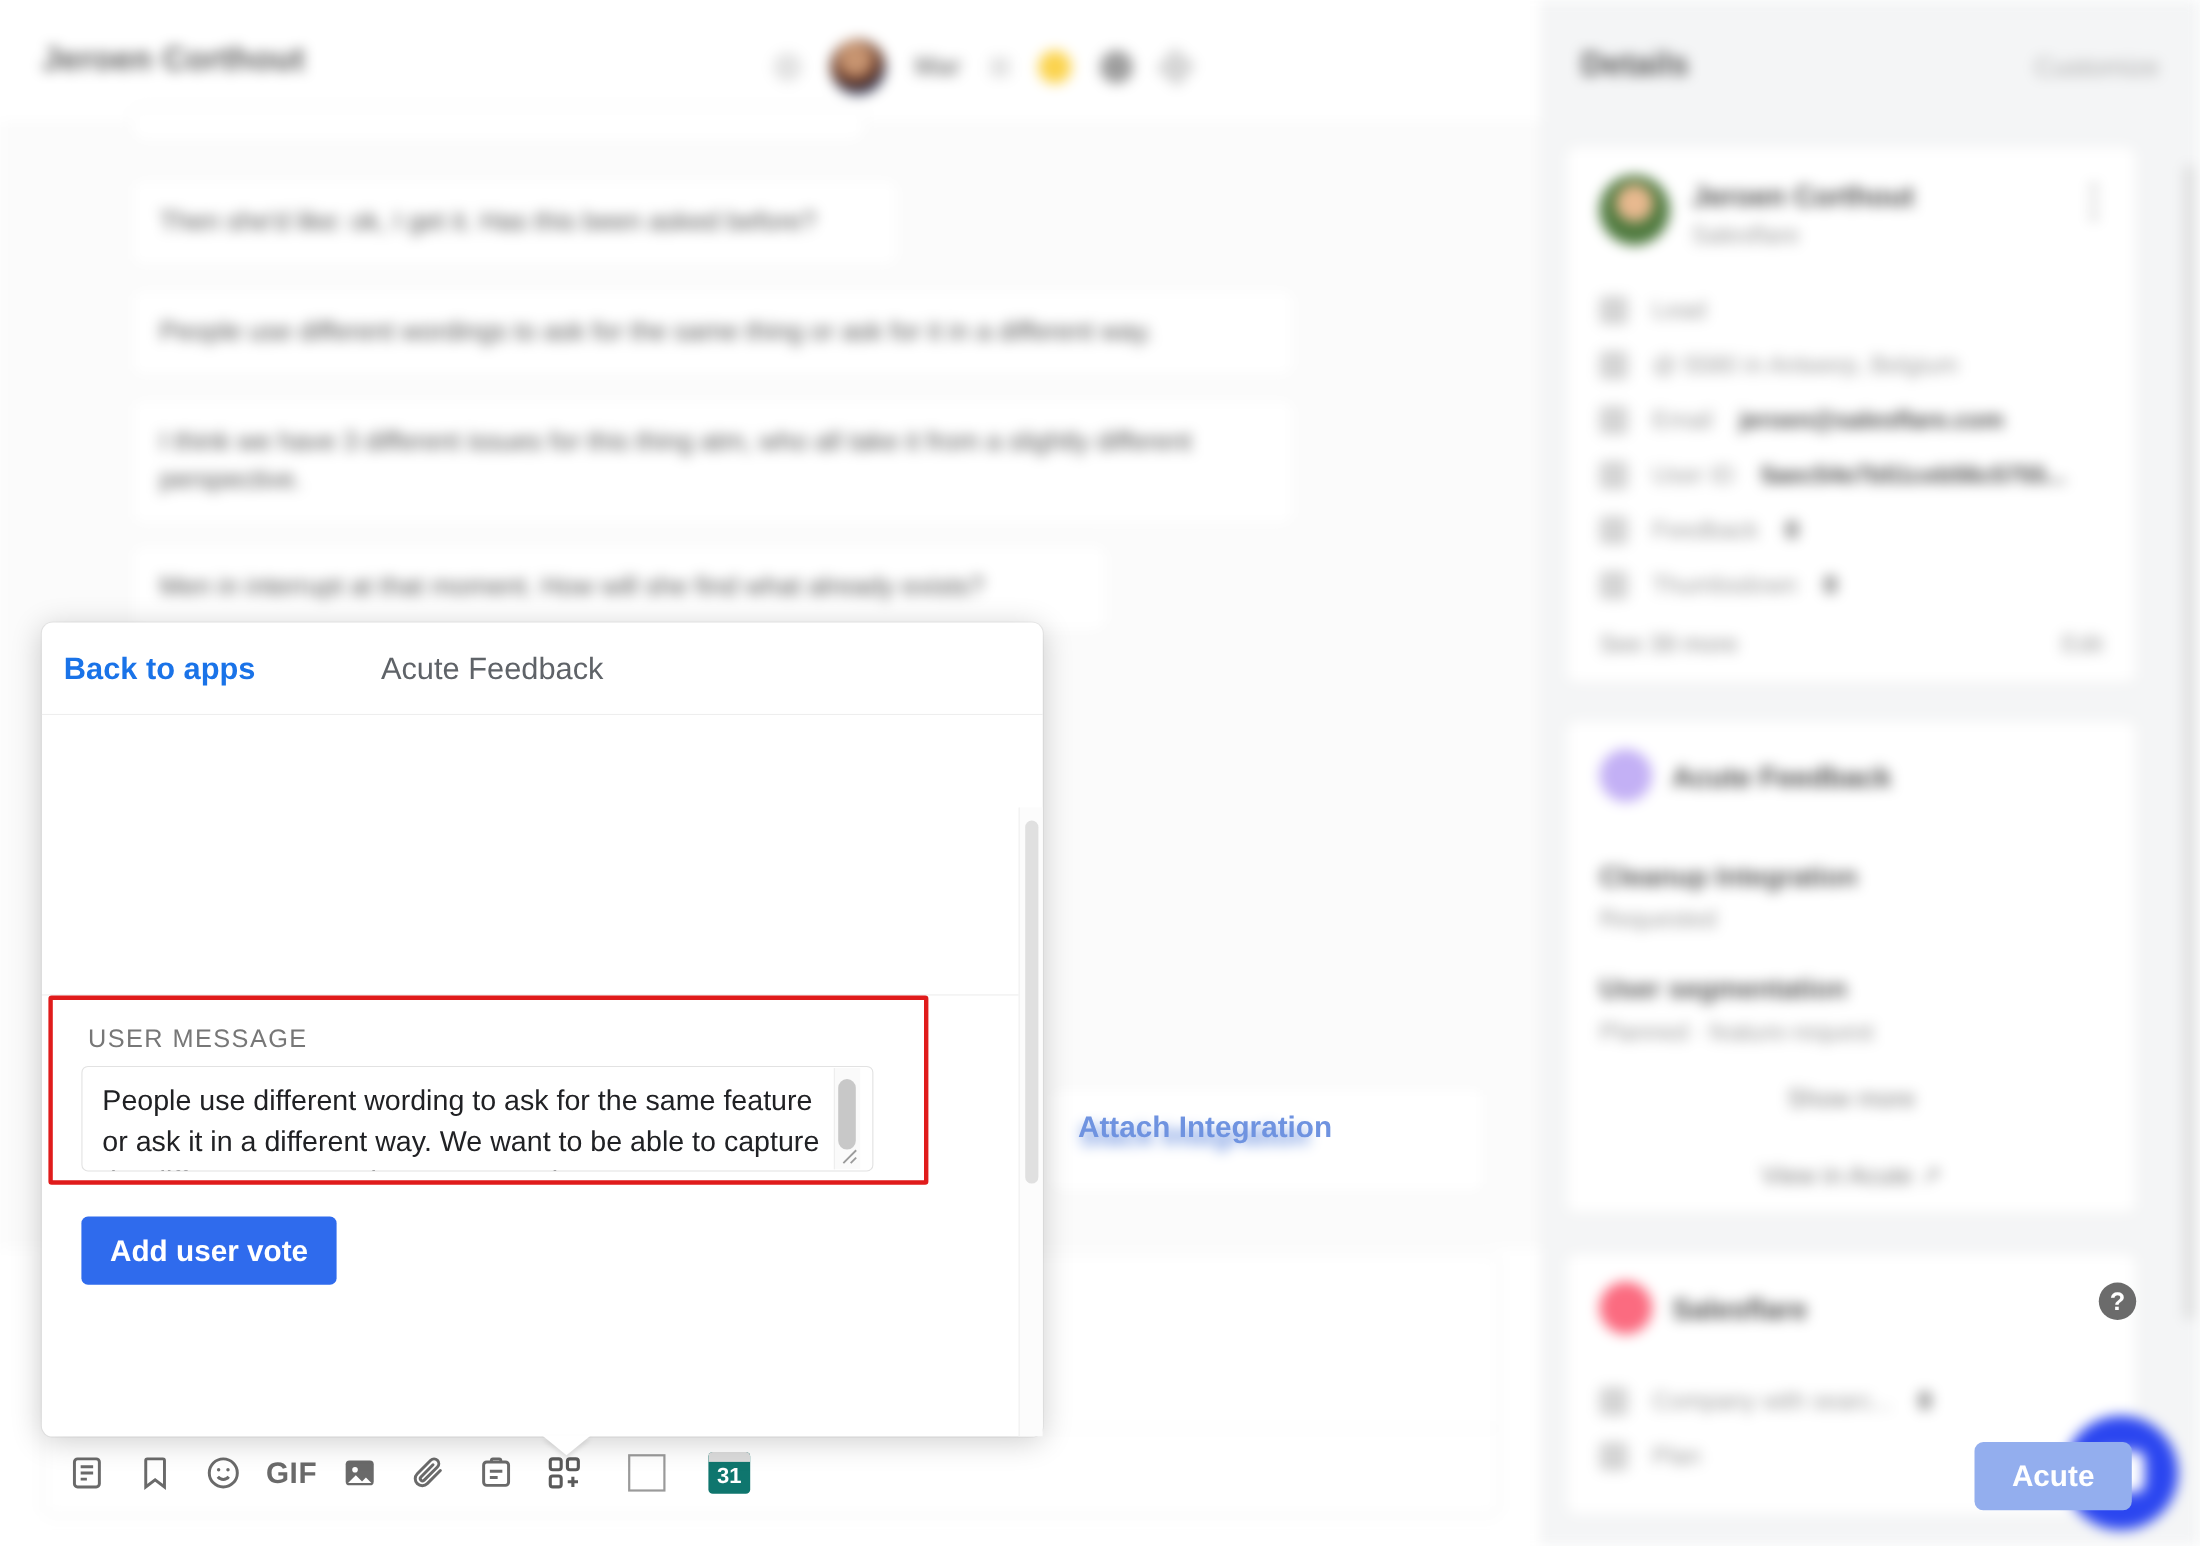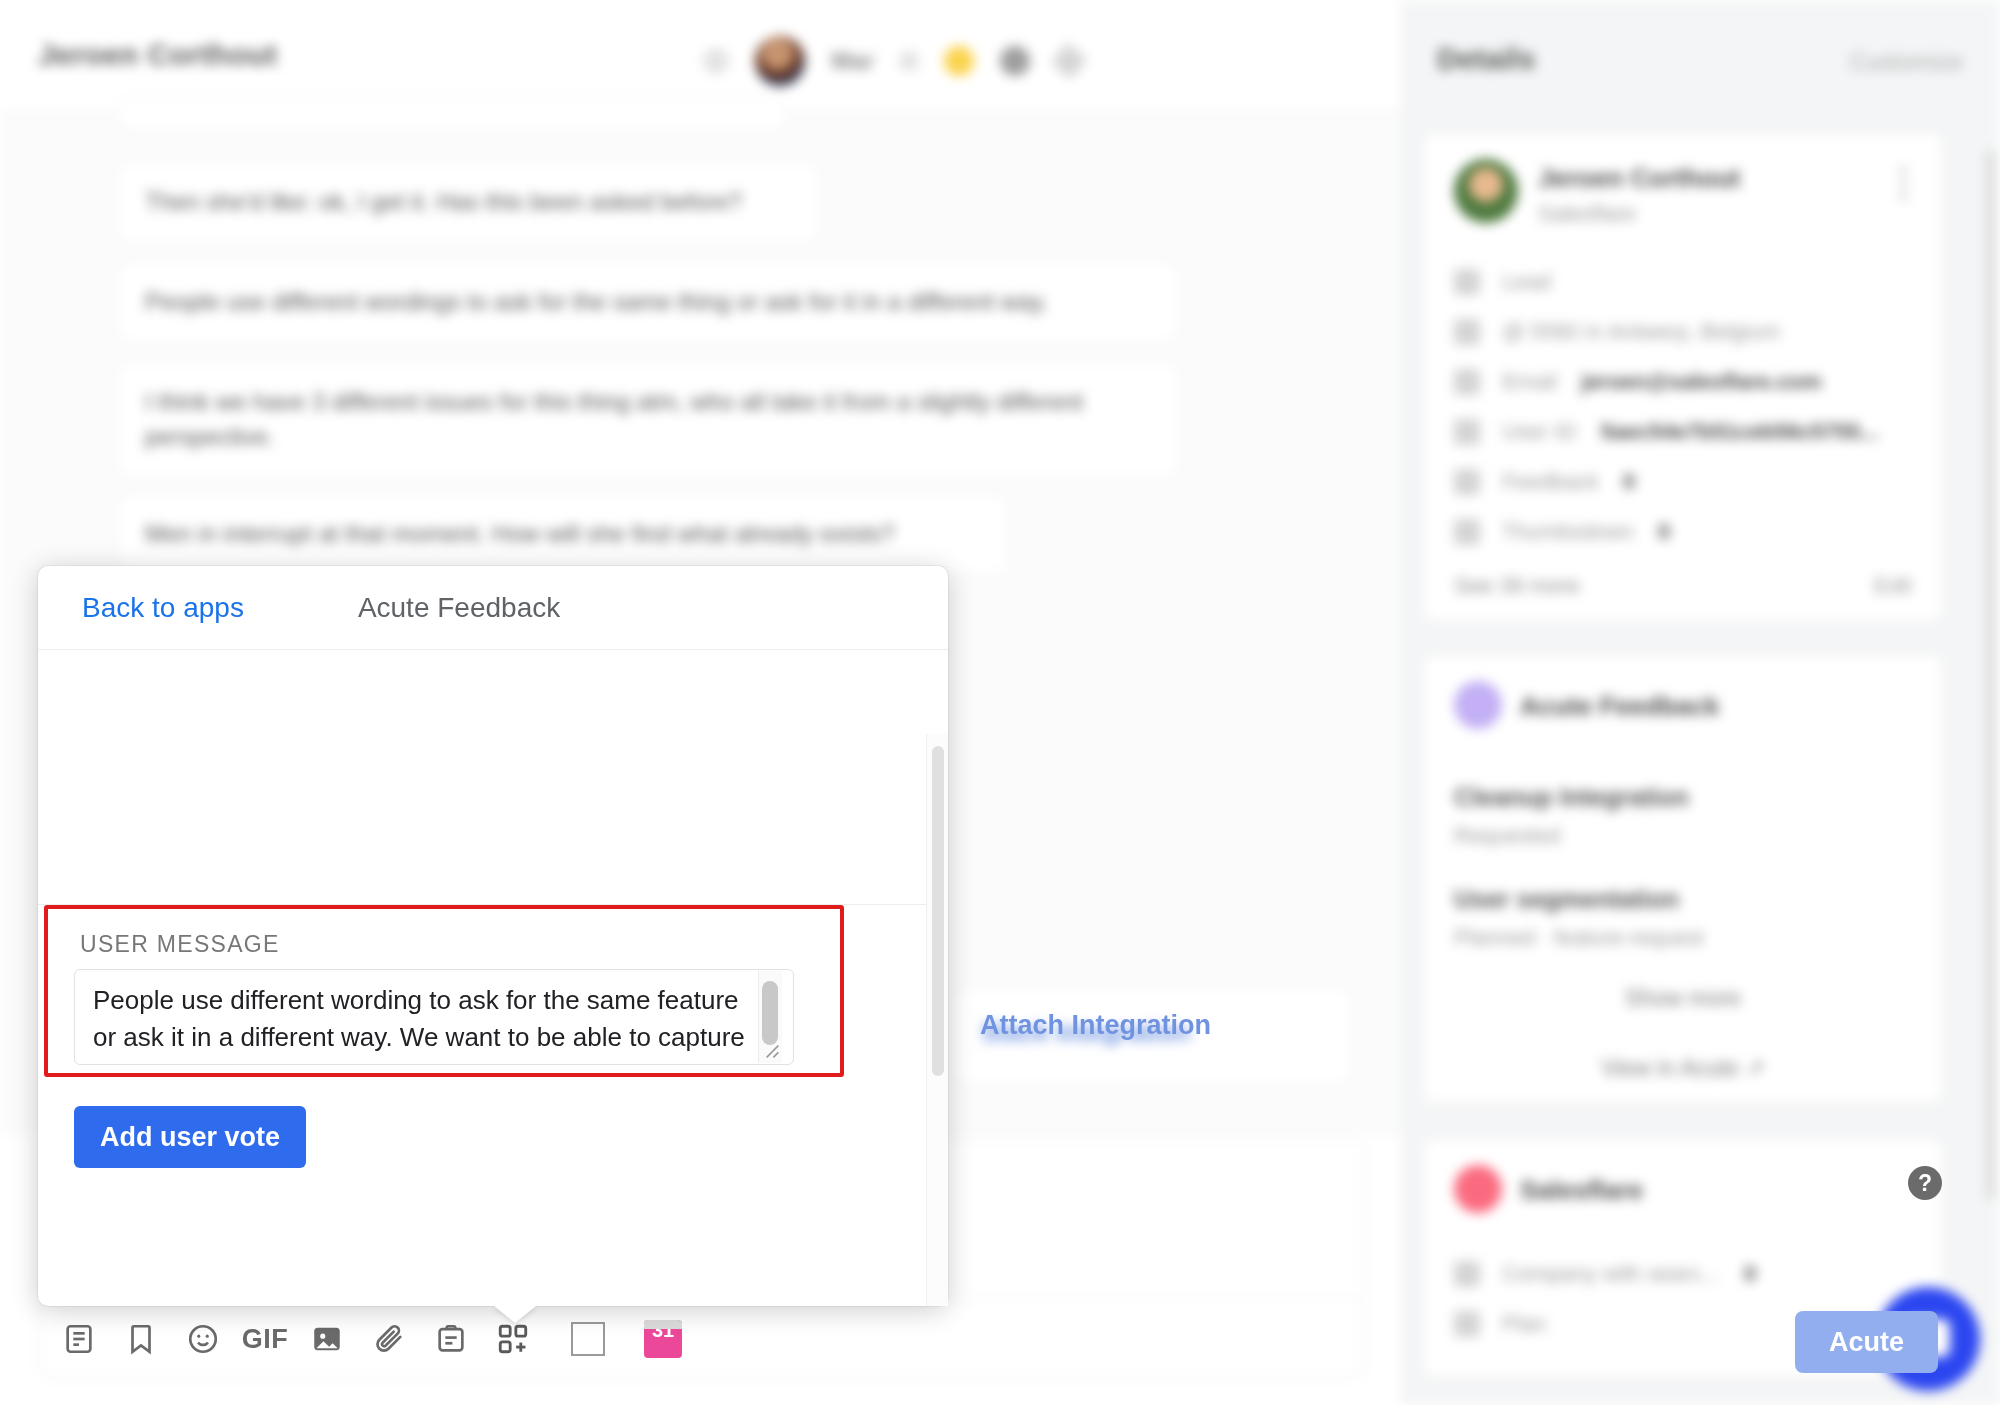--- a/index.html
+++ b/index.html
@@ -104,22 +104,22 @@
 
   
   #sharp-layer { position: absolute; inset: 0; }
 
   
   .tb-icons { position: absolute; left: 48px; bottom: 40px; display: flex; align-items: center; gap: 0; }
   .tb-ico { width: 62px; height: 52px; display: flex; align-items: center; justify-content: center;
     color: #6a6a6a; }
   .tb-gif { font-size: 27px; font-weight: 700; color: #6a6a6a; letter-spacing: .5px; }
   .tb-square { width: 34px; height: 34px; border: 2px solid #9a9a9a; background: #fff; }
-  .gcal { width: 38px; height: 38px; border-radius: 4px; background: #ec4899; position: relative;
-    display: flex; justify-content: center; overflow: hidden; }
+  .gcal { width: 38px; height: 38px; border-radius: 4px; background: #0f766e; position: relative;
+    display: flex; align-items: flex-end; justify-content: center; overflow: hidden; }
   .gcal::before { content: ""; position: absolute; left: 0; top: 0; right: 0; height: 9px; background: #dcdcdc; }
   .gcal span { font-size: 20px; color: #fff; font-weight: 700; line-height: 1; padding-bottom: 6px; }
 
   .send-btn {
     position: absolute; right: 62px; bottom: 32px;
     background: #93aeee; color: #fff; border: none; border-radius: 8px;
     padding: 0 34px; height: 62px; font-size: 27px; font-weight: 700;
     font-family: "Liberation Sans", sans-serif; cursor: pointer;
   }
   .help-badge { position: absolute; right: 58px; bottom: 205px; width: 34px; height: 34px;
@@ -139,21 +139,21 @@
   #app-popup::after {
     content: ""; position: absolute; left: 455px; bottom: -17px;
     width: 0; height: 0; border-left: 22px solid transparent;
     border-right: 22px solid transparent; border-top: 18px solid #fff;
     filter: drop-shadow(0 3px 2px rgba(0,0,0,.10));
   }
   .popup-head {
     position: absolute; left: 0; top: 0; width: 910px; height: 84px;
     border-bottom: 1px solid #eeeeee; display: flex; align-items: center;
   }
-  .back-link { margin-left: 44px; font-size: 28px; color: #1a73e8; cursor: pointer; }
+  .back-link { margin-left: 20px; font-size: 28px; color: #1a73e8; cursor: pointer; font-weight: bold; }
   .popup-title { margin-left: 114px; font-size: 28px; color: #5f6368; }
 
   .popup-body { position: absolute; left: 0; top: 84px; width: 910px; bottom: 0; overflow: hidden; }
 
   .fr-title { position: absolute; left: 36px; top: 36px; font-size: 29px; font-weight: 700; color: #202124; }
   .fr-desc { position: absolute; left: 36px; top: 92px; width: 760px;
     font-size: 27px; color: #202124; line-height: 1.42; }
   .fr-meta { position: absolute; left: 36px; top: 200px; font-size: 25px; color: #6b6b6b; }
   .fr-divider { position: absolute; left: 0; right: 0; top: 254px; height: 1px; background: #ededed; }
 

